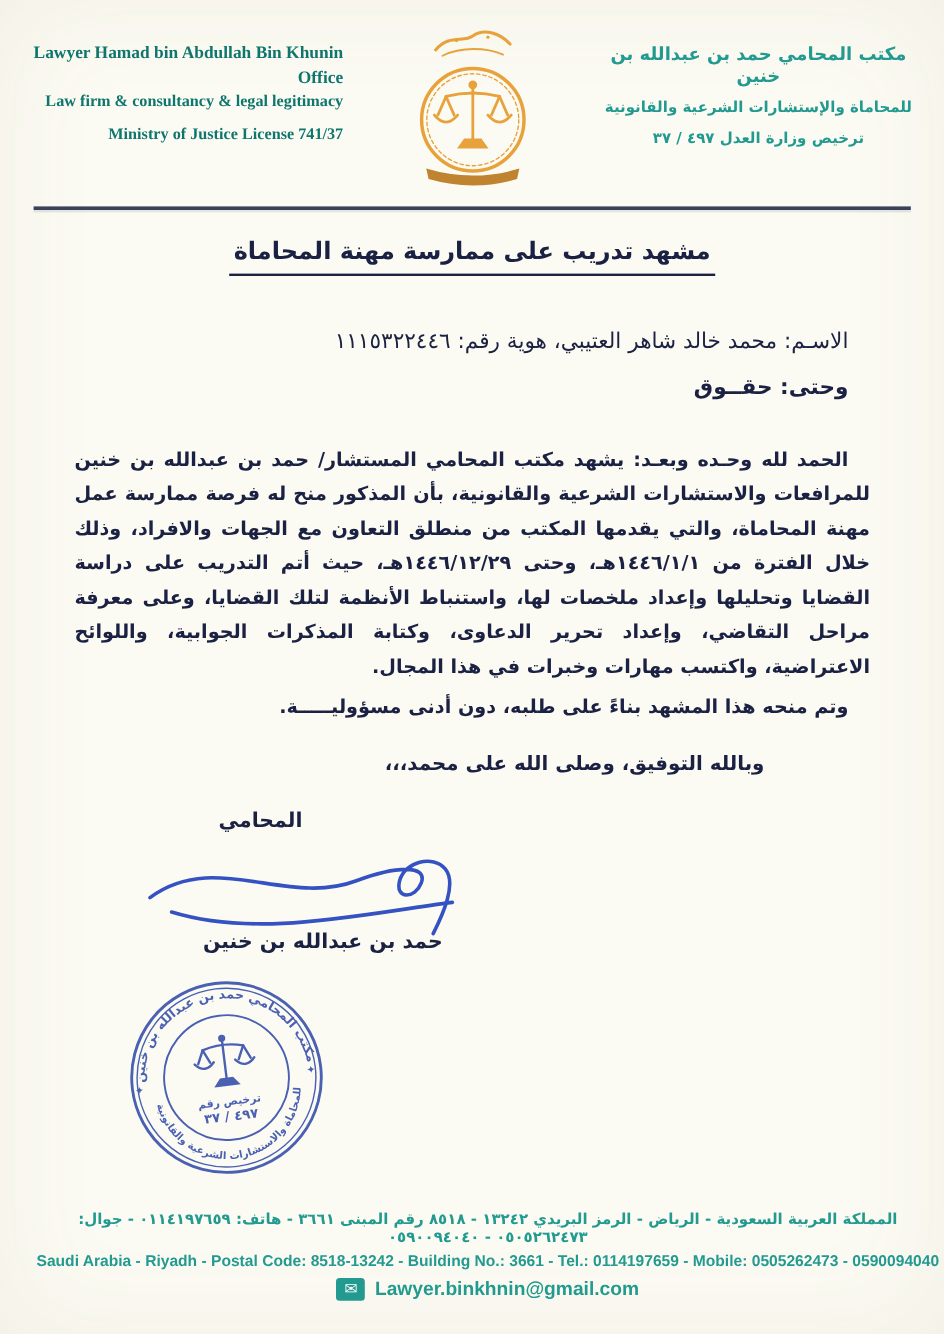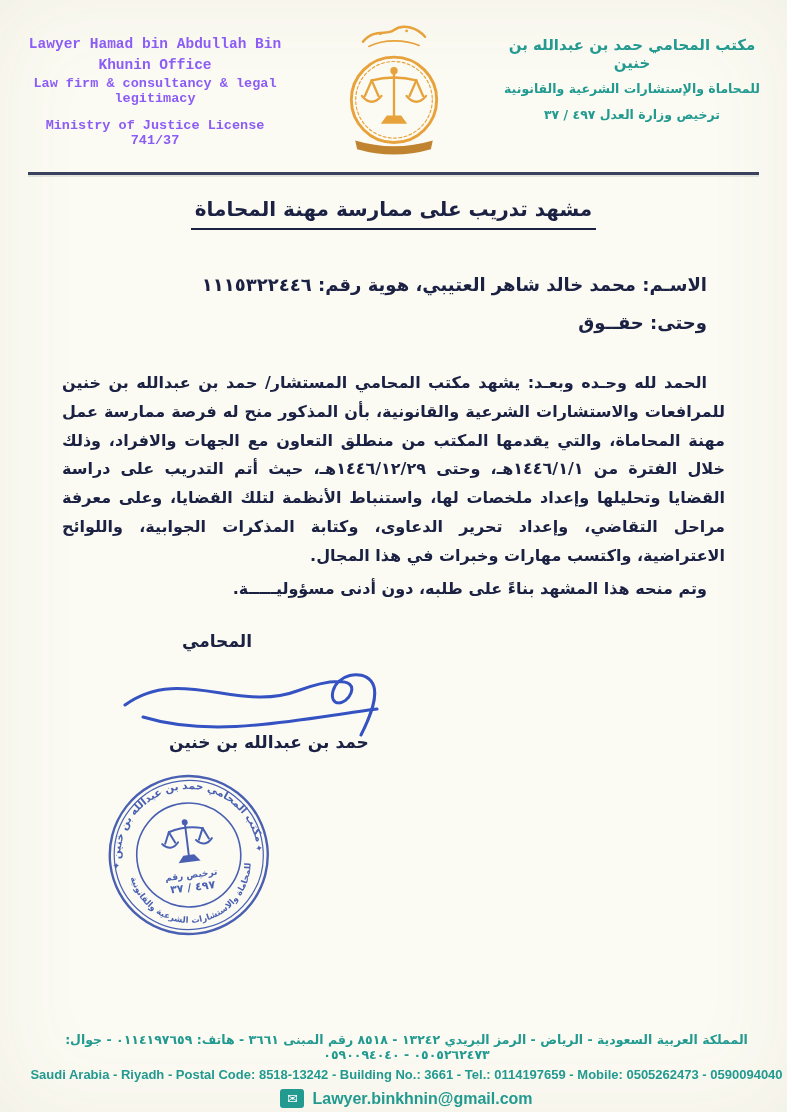--- a/index.html
+++ b/index.html
@@ -11,56 +11,56 @@
     background: #fcfbf3;
     position: relative;
     overflow: hidden;
     font-family: "DejaVu Sans", sans-serif;
     color: #1b2142;
     box-shadow: inset 0 0 90px rgba(95, 85, 60, 0.07);
   }
 
   
   .header { display: flex; justify-content: space-between; align-items: flex-start; padding: 22px 24px 0 24px; }
-  .hdr-en { width: 262px; text-align: center; color: #8b5cf6; font-family: Liberation Mono, monospace; padding-top: 12px; }
+  .hdr-en { width: 262px; text-align: right; color: #0f766e; font-family: Liberation Serif, serif; padding-top: 12px; }
   .hdr-en .en1 { font-size: 14.5px; font-weight: 700; line-height: 1.45; }
   .hdr-en .en2 { font-size: 13.5px; font-weight: 700; margin-top: 0; }
   .hdr-en .en3 { font-size: 13.5px; font-weight: 700; margin-top: 12px; }
   .hdr-logo { width: 140px; display: flex; justify-content: center; }
   .hdr-ar { width: 262px; text-align: center; color: #229a90; padding-top: 14px; direction: rtl; }
   .hdr-ar .ar1 { font-size: 15px; font-weight: 700; }
   .hdr-ar .ar2 { font-size: 12.5px; font-weight: 700; margin-top: 9px; }
   .hdr-ar .ar3 { font-size: 12.5px; font-weight: 700; margin-top: 11px; letter-spacing: 1px; }
 
   .rule { margin: 8px 28px 0; height: 3px; background: #39415c; box-shadow: 0 2px 0 rgba(57,65,92,0.12); }
 
   
   .title-wrap { text-align: center; margin-top: 22px; }
   .doc-title {
     display: inline-block; font-size: 20px; font-weight: 700;
     border-bottom: 2px solid #1b2142; padding: 0 4px 7px 4px; margin: 0;
   }
 
   main { padding: 0 62px; direction: rtl; }
-  .name-line { margin: 44px 18px 0 0; font-size: 18px; font-weight: 700; }
+  .name-line { margin: 44px 18px 0 0; font-size: 18px; font-weight: 400; }
   .qual-line { display: flex; gap: 80px; margin: 17px 18px 0 0; font-size: 18px; font-weight: 700; }
   .body-text { margin: 36px 0 0; font-size: 16px; font-weight: 700; line-height: 1.8; text-align: justify; text-indent: 18px; }
   .grant-line { margin: 4px 0 0; font-size: 16px; font-weight: 700; text-indent: 18px; line-height: 1.8; }
   .closing-line { margin: 24px 88px 0 0; font-size: 16.5px; font-weight: 700; }
 
   
   .sig-row { display: flex; justify-content: space-between; align-items: flex-start; margin-top: 28px; padding: 0 112px 0 104px; flex-direction: column; }
   .sig-block { width: 330px; text-align: center; direction: rtl; }
   .sig-label { font-size: 17px; font-weight: 700; transform: translateX(-52px); }
   .sig-ink { display: block; margin: -4px auto 0; }
   .sig-name { font-size: 17px; font-weight: 700; margin-top: -10px; }
   .stamp { width: 170px; margin-top: 18px; transform: rotate(-7deg); opacity: 0.93; }
 
   
-  .footer { position: absolute; left: 0; right: 0; bottom: 4px; text-align: center; color: #229a90; margin-left: 26px; }
+  .footer { position: absolute; left: 0; right: 0; bottom: 28px; text-align: center; color: #229a90; margin-left: 26px; }
   .f-ar { font-size: 12.5px; font-weight: 700; direction: rtl; padding: 0 18px; }
   .f-en { font-size: 13px; font-weight: 700; font-family: "Liberation Sans", sans-serif; margin-top: 5px; }
   .f-email-row { margin-top: 7px; display: flex; justify-content: center; align-items: center; gap: 8px; }
   .mail-icon {
     width: 24px; height: 19px; background: #229a90; color: #ffffff;
     border-radius: 3px; font-size: 13px; line-height: 19px; display: inline-block; text-align: center;
   }
   .f-email { font-size: 16px; font-weight: 700; font-family: "Liberation Sans", sans-serif; }
 </style>
 </head>
@@ -118,20 +118,21 @@
 
   <main>
     <p class="name-line">الاسـم: محمد خالد شاهر العتيبي، هوية رقم: ١١١٥٣٢٢٤٤٦</p>
 
     <div class="qual-line">
       <span>وحتى: حقــوق</span>
     </div>
 
     <p class="body-text">الحمد لله وحـده وبعـد: يشهد مكتب المحامي المستشار/ حمد بن عبدالله بن خنين للمرافعات والاستشارات الشرعية والقانونية، بأن المذكور منح له فرصة ممارسة عمل مهنة المحاماة، والتي يقدمها المكتب من منطلق التعاون مع الجهات والافراد، وذلك خلال الفترة من ١٤٤٦/١/١هـ، وحتى ١٤٤٦/١٢/٢٩هـ، حيث أتم التدريب على دراسة القضايا وتحليلها وإعداد ملخصات لها، واستنباط الأنظمة لتلك القضايا، وعلى معرفة مراحل التقاضي، وإعداد تحرير الدعاوى، وكتابة المذكرات الجوابية، واللوائح الاعتراضية، واكتسب مهارات وخبرات في هذا المجال.</p>
     <p class="grant-line">وتم منحه هذا المشهد بناءً على طلبه، دون أدنى مسؤوليـــــة.</p>
+    <p class="closing-line">وبالله التوفيق، وصلى الله على محمد،،،</p>
   </main>
 
   <section class="sig-row">
     <div class="sig-block">
       <div class="sig-label">المحامي</div>
       <svg class="sig-ink" width="300" height="95" viewBox="0 0 300 95">
         <g fill="none" stroke="#2B49C0" stroke-width="3" stroke-linecap="round" opacity="0.95">
           <path d="M6 58 C60 18 120 66 178 44 C210 32 238 30 232 46 C227 59 210 60 214 44 C218 28 242 22 252 34 C262 46 250 72 242 88"></path>
           <path d="M24 70 C96 92 180 72 258 62"></path>
         </g>

